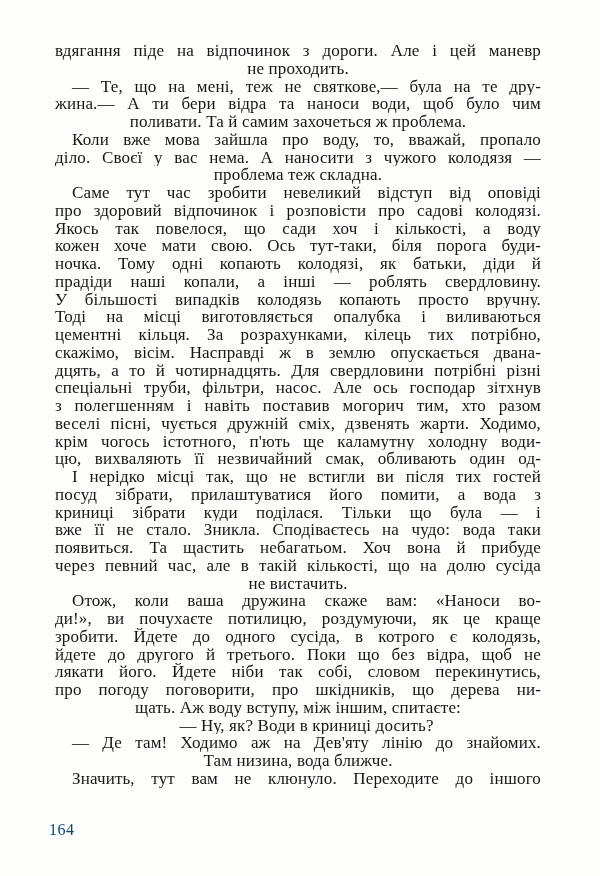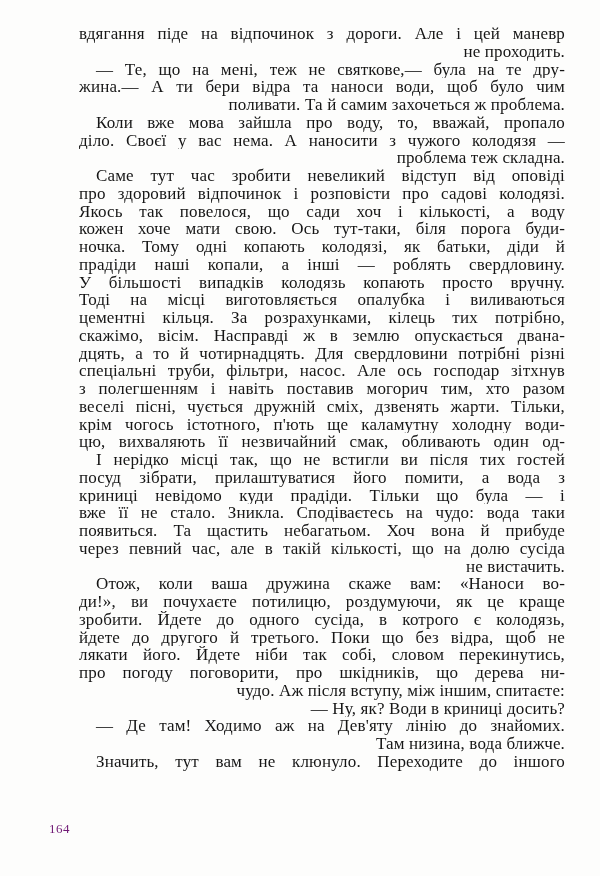--- a/index.html
+++ b/index.html
@@ -12,47 +12,46 @@
     width: 600px;
     height: 876px;
     background: #fdfdfc;
     overflow: hidden;
     font-family: "Liberation Serif", "DejaVu Serif", serif;
     color: #161616;
   }
   .text-block {
     position: absolute;
     left: 55px;
-    top: 25px;
+    top: 42px;
     width: 486px;
-    margin-left: 24px;
   }
   .line {
     font-size: 17px;
     line-height: 17.75px;
     height: 17.75px;
     overflow: hidden;
     white-space: normal;
-    text-align: right;
+    text-align: center;
     letter-spacing: 0.15px;
   }
   .line.just {
     text-align: justify;
     text-align-last: justify;
   }
   .line.indent {
     padding-left: 17px;
   }
   .page-number {
     position: absolute;
     left: 49px;
     top: 821px;
-    font-size: 13px;
+    font-size: 16px;
     letter-spacing: 0.5px;
-    color: #701a75;
+    color: #0c4a6e;
   }
 </style>
 </head>
 <body>
 
 <div class="page">
   <div class="text-block">
       <div class="line just">вдягання піде на відпочинок з дороги. Але і цей маневр</div>
       <div class="line">не проходить.</div>
       <div class="line indent just">— Те, що на мені, теж не святкове,— була на те дру-</div>
@@ -67,36 +66,36 @@
       <div class="line just">кожен хоче мати свою. Ось тут-таки, біля порога буди-</div>
       <div class="line just">ночка. Тому одні копають колодязі, як батьки, діди й</div>
       <div class="line just">прадіди наші копали, а інші — роблять свердловину.</div>
       <div class="line just">У більшості випадків колодязь копають просто вручну.</div>
       <div class="line just">Тоді на місці виготовляється опалубка і виливаються</div>
       <div class="line just">цементні кільця. За розрахунками, кілець тих потрібно,</div>
       <div class="line just">скажімо, вісім. Насправді ж в землю опускається двана-</div>
       <div class="line just">дцять, а то й чотирнадцять. Для свердловини потрібні різні</div>
       <div class="line just">спеціальні труби, фільтри, насос. Але ось господар зітхнув</div>
       <div class="line just">з полегшенням і навіть поставив могорич тим, хто разом</div>
-      <div class="line just">веселі пісні, чується дружній сміх, дзвенять жарти. Тільки,</div>
+      <div class="line just">веселі пісні, чується дружній сміх, дзвенять жарти. Ходимо,</div>
       <div class="line just">крім чогось істотного, п'ють ще каламутну холодну води-</div>
       <div class="line just">цю, вихваляють її незвичайний смак, обливають один од-</div>
       <div class="line indent just">І нерідко місці так, що не встигли ви після тих гостей</div>
       <div class="line just">посуд зібрати, прилаштуватися його помити, а вода з</div>
-      <div class="line just">криниці невідомо куди прадіди. Тільки що була — і</div>
+      <div class="line just">криниці зібрати куди поділася. Тільки що була — і</div>
       <div class="line just">вже її не стало. Зникла. Сподіваєтесь на чудо: вода таки</div>
       <div class="line just">появиться. Та щастить небагатьом. Хоч вона й прибуде</div>
       <div class="line just">через певний час, але в такій кількості, що на долю сусіда</div>
       <div class="line">не вистачить.</div>
       <div class="line indent just">Отож, коли ваша дружина скаже вам: «Наноси во-</div>
       <div class="line just">ди!», ви почухаєте потилицю, роздумуючи, як це краще</div>
       <div class="line just">зробити. Йдете до одного сусіда, в котрого є колодязь,</div>
       <div class="line just">йдете до другого й третього. Поки що без відра, щоб не</div>
       <div class="line just">лякати його. Йдете ніби так собі, словом перекинутись,</div>
       <div class="line just">про погоду поговорити, про шкідників, що дерева ни-</div>
-      <div class="line">чудо. Аж після вступу, між іншим, спитаєте:</div>
+      <div class="line">щать. Аж воду вступу, між іншим, спитаєте:</div>
       <div class="line indent">— Ну, як? Води в криниці досить?</div>
       <div class="line indent just">— Де там! Ходимо аж на Дев'яту лінію до знайомих.</div>
       <div class="line">Там низина, вода ближче.</div>
       <div class="line indent just">Значить, тут вам не клюнуло. Переходите до іншого</div>
     </div>
   <div class="page-number">164</div>
 </div>
 
 </body></html>

